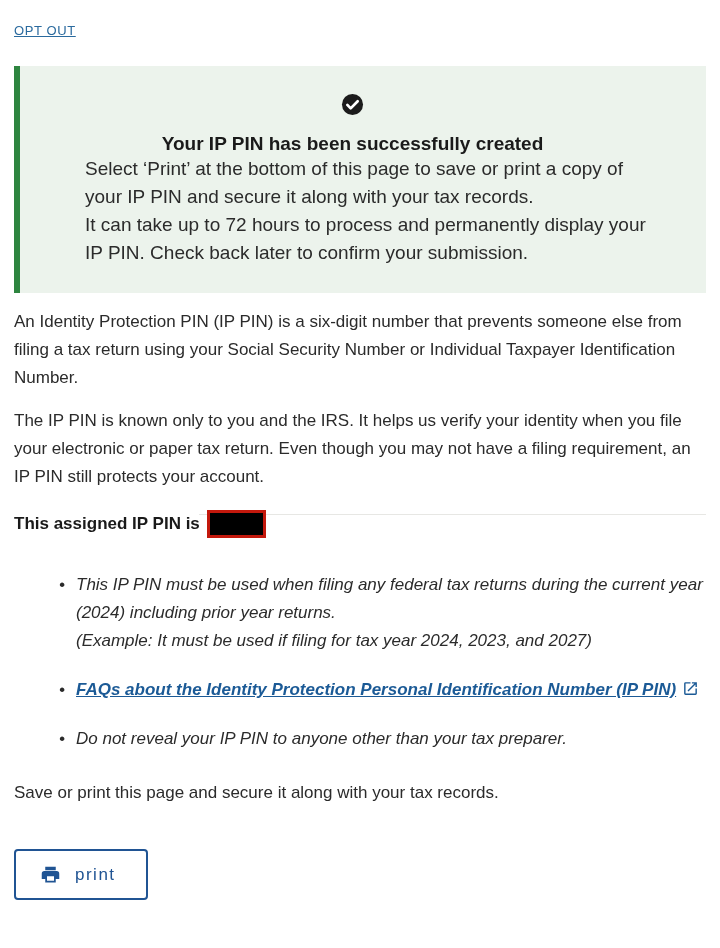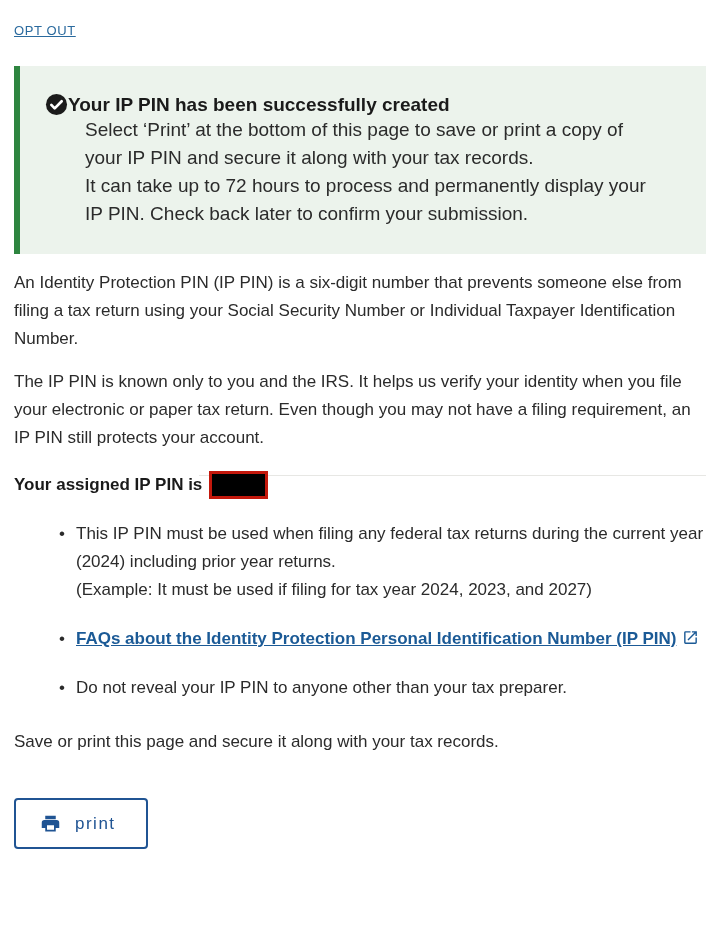--- a/index.html
+++ b/index.html
@@ -39,20 +39,22 @@
   
   .alert {
     margin-top: 28px;
     background: #ecf3ec;
     border-left: 6px solid #2e8540;
     padding: 27px 46px 26px 25px;
   }
   .alert-head {
     display: flex;
     align-items: center;
+    gap: 17px;
+    flex-direction: column;
   }
   .check-icon { display: inline-flex; width: 23px; height: 23px; flex: 0 0 23px; }
   .check-icon svg { width: 23px; height: 23px; }
   .alert-head h2 {
     font-size: 19px;
     font-weight: 700;
     color: #1a1a1a;
   }
   .alert-body { margin-left: 40px; }
   .alert-body p {
@@ -94,23 +96,24 @@
     z-index: 1;
     display: inline-block;
     width: 59px;
     height: 28px;
     background: #000000;
     border: 3px solid #c3180c;
     margin-left: 7px;
   }
   
   .bullets {
-    margin-top: 18px;
+    margin-top: 30px;
     padding-left: 62px;
     list-style: none;
+    font-style: italic;
   }
   .bullets li {
     position: relative;
     margin-bottom: 21px;
     font-size: 17px;
     line-height: 28px;
   }
   .bullets li::before {
     content: "•";
     position: absolute;
@@ -170,21 +173,21 @@
       <p>Select ‘Print’ at the bottom of this page to save or print a copy of your IP PIN and secure it along with your tax records.</p>
       <p>It can take up to 72 hours to process and permanently display your IP PIN. Check back later to confirm your submission.</p>
     </div>
   </section>
 
   <p class="para">An Identity Protection PIN (IP PIN) is a six-digit number that prevents someone else from filing a tax return using your Social Security Number or Individual Taxpayer Identification Number.</p>
   <p class="para">The IP PIN is known only to you and the IRS. It helps us verify your identity when you file your electronic or paper tax return. Even though you may not have a filing requirement, an IP PIN still protects your account.</p>
 
   <div class="pin-row">
     <span class="pin-rule"></span>
-    <span class="pin-label">Your assigned IP PIN is</span>
+    <span class="pin-label">This assigned IP PIN is</span>
     <span class="redacted"></span>
   </div>
 
   <ul class="bullets">
     <li>
       <span>This IP PIN must be used when filing any federal tax returns during the current year (2024) including prior year returns.</span>
       <div>(Example: It must be used if filing for tax year 2024, 2023, and 2027)</div>
     </li>
     <li>
       <a class="faq-link" href="#"><span>FAQs about the Identity Protection Personal Identification Number (IP PIN)</span><span class="ext-icon"><svg viewBox="0 0 24 24" aria-hidden="true" fill="#1b5a96">

